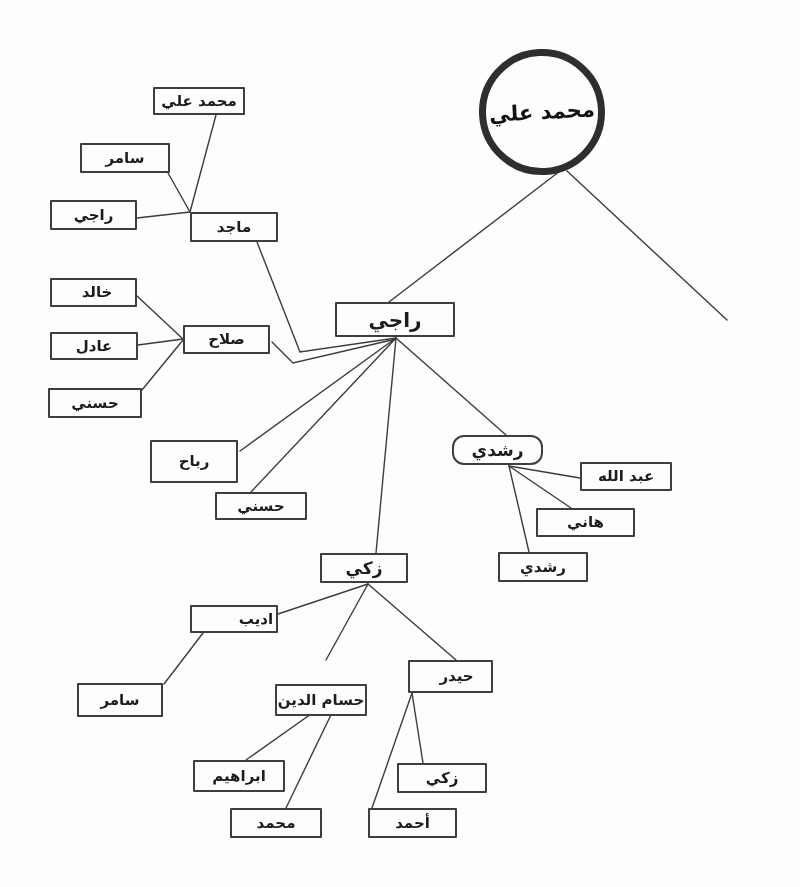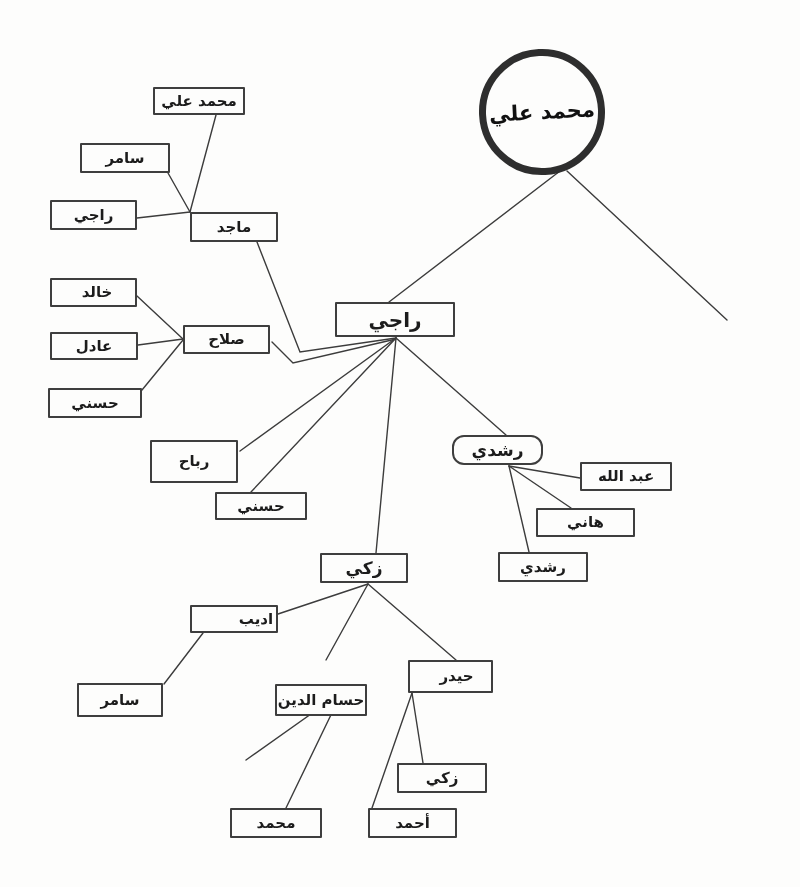--- a/index.html
+++ b/index.html
@@ -135,20 +135,23 @@
     </div>
   <div class="node" style="left:77px;top:683px;width:86px;height:34px;">
       <span>سامر</span>
     </div>
   <div class="node" style="left:275px;top:660px;width:92px;height:32px;margin-top:24px;">
       <span>حسام الدين</span>
     </div>
   <div class="node" style="left:408px;top:660px;width:85px;height:33px;padding-left:12px;">
       <span>حيدر</span>
     </div>
+  <div class="node" style="left:193px;top:760px;width:92px;height:32px;">
+      <span>ابراهيم</span>
+    </div>
   <div class="node" style="left:230px;top:808px;width:92px;height:30px;">
       <span>محمد</span>
     </div>
   <div class="node" style="left:397px;top:763px;width:90px;height:30px;">
       <span>زكي</span>
     </div>
   <div class="node" style="left:368px;top:808px;width:89px;height:30px;justify-content:center;">
       <span>أحمد</span>
     </div>
 

